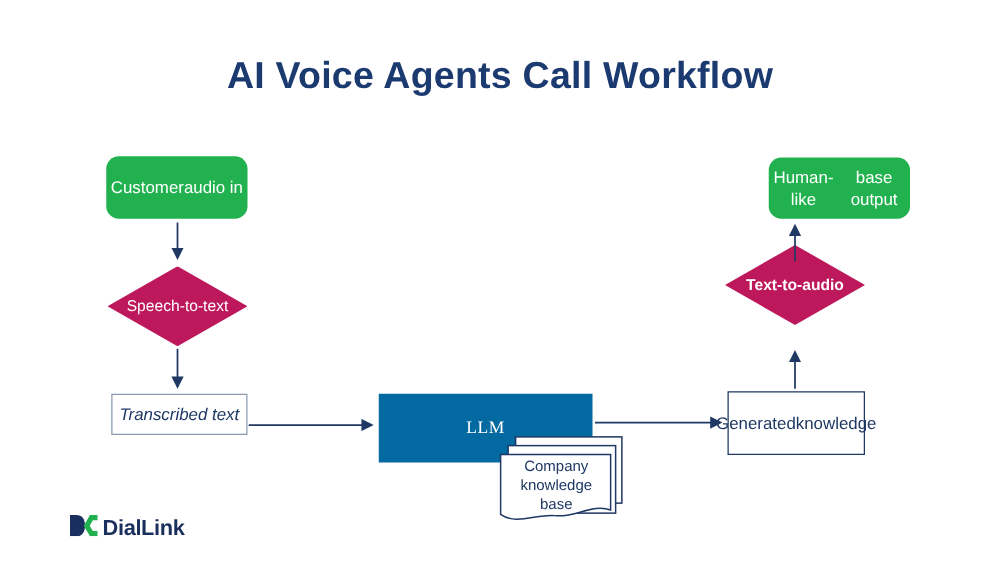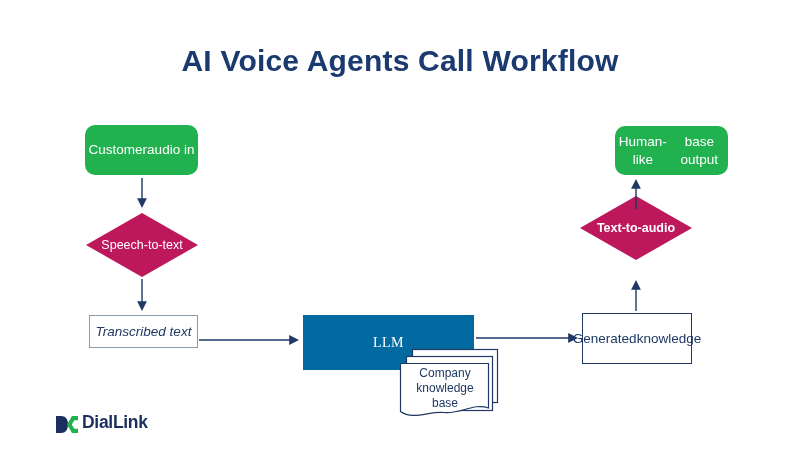--- a/index.html
+++ b/index.html
@@ -71,21 +71,21 @@
   }
   .arrows-svg {
     position: absolute;
     left: 0; top: 0;
     pointer-events: none;
   }
   .logo {
     position: absolute;
     left: 56px; top: 412px;
     display: flex;
-    align-items: flex-end;
+    align-items: flex-start;
     gap: 3px;
   }
   .logo-text {
     color: #1b2f5e;
     font-size: 17.5px;
     font-weight: 700;
     letter-spacing: -0.3px;
   }
 </style>
 </head>

